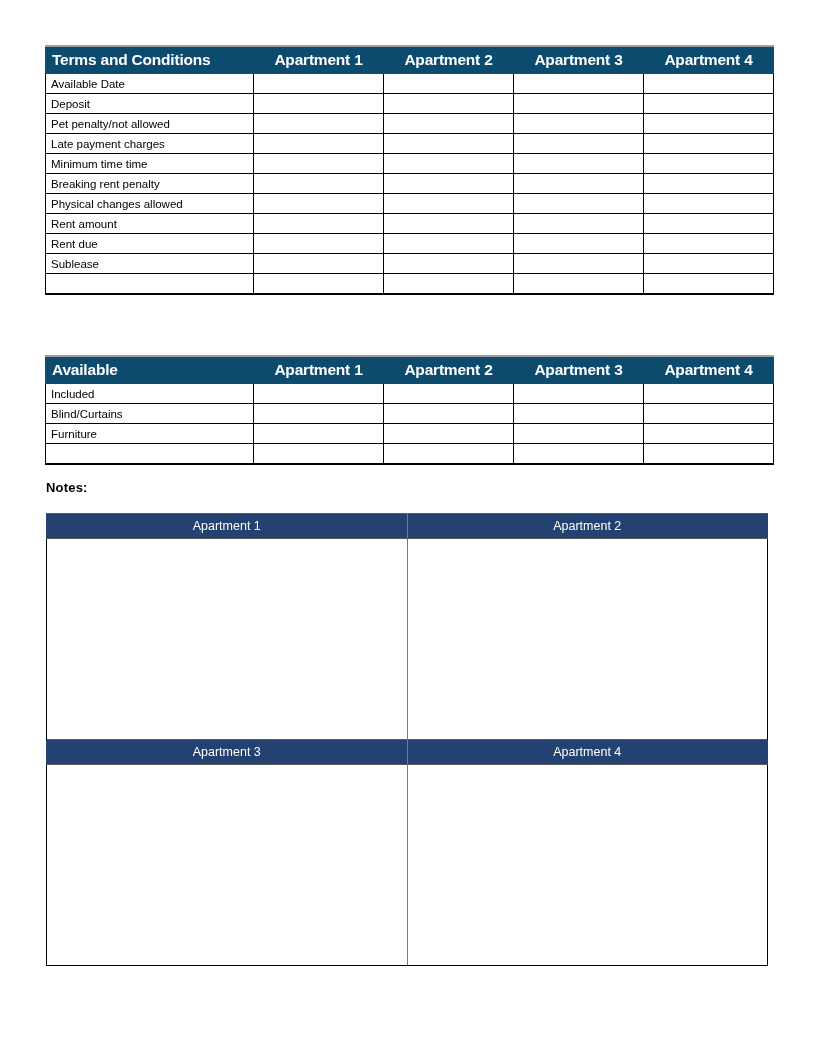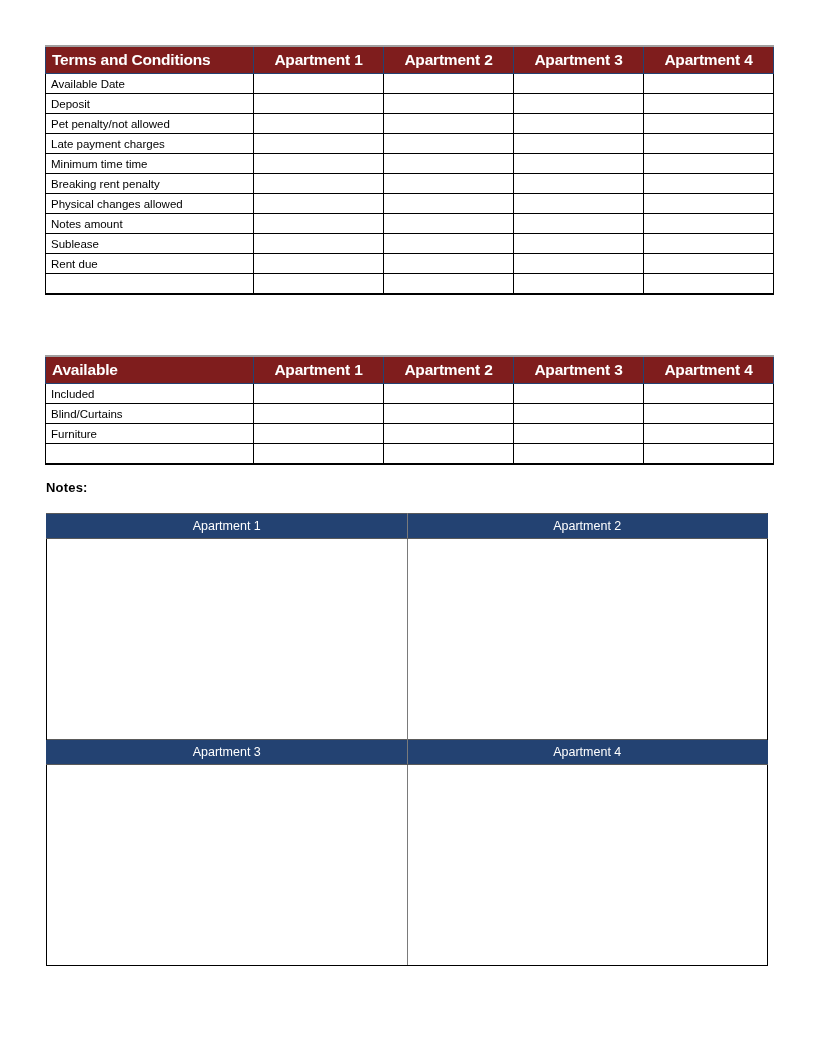--- a/index.html
+++ b/index.html
@@ -39,21 +39,21 @@
   .cmp-table col.c-apt   { width: 130px; }
 
   .cmp-table th,
   .cmp-table td {
     border: 1px solid #000000;
     padding: 0;
     margin: 0;
   }
 
   .cmp-table thead th {
-    background: #7f1d1d;
+    background: #0c4a6e;
     color: #ffffff;
     height: 26px;
     line-height: 26px;
     font-size: 15.5px;
     font-weight: bold;
     letter-spacing: -0.2px;
     border: 1px solid #234272;
     border-top: 2px solid #a0a0a0;
     white-space: nowrap;
     margin-left: 24px;
@@ -203,35 +203,35 @@
         <td class="cell-blank"></td>
       </tr>
       <tr>
         <td class="cell-label">Physical changes allowed</td>
         <td class="cell-blank"></td>
         <td class="cell-blank"></td>
         <td class="cell-blank"></td>
         <td class="cell-blank"></td>
       </tr>
       <tr>
-        <td class="cell-label">Notes amount</td>
+        <td class="cell-label">Rent amount</td>
+        <td class="cell-blank"></td>
+        <td class="cell-blank"></td>
+        <td class="cell-blank"></td>
+        <td class="cell-blank"></td>
+      </tr>
+      <tr>
+        <td class="cell-label">Rent due</td>
         <td class="cell-blank"></td>
         <td class="cell-blank"></td>
         <td class="cell-blank"></td>
         <td class="cell-blank"></td>
       </tr>
       <tr>
         <td class="cell-label">Sublease</td>
-        <td class="cell-blank"></td>
-        <td class="cell-blank"></td>
-        <td class="cell-blank"></td>
-        <td class="cell-blank"></td>
-      </tr>
-      <tr>
-        <td class="cell-label">Rent due</td>
         <td class="cell-blank"></td>
         <td class="cell-blank"></td>
         <td class="cell-blank"></td>
         <td class="cell-blank"></td>
       </tr>
       <tr>
         <td class="cell-label"></td>
         <td class="cell-blank"></td>
         <td class="cell-blank"></td>
         <td class="cell-blank"></td>

